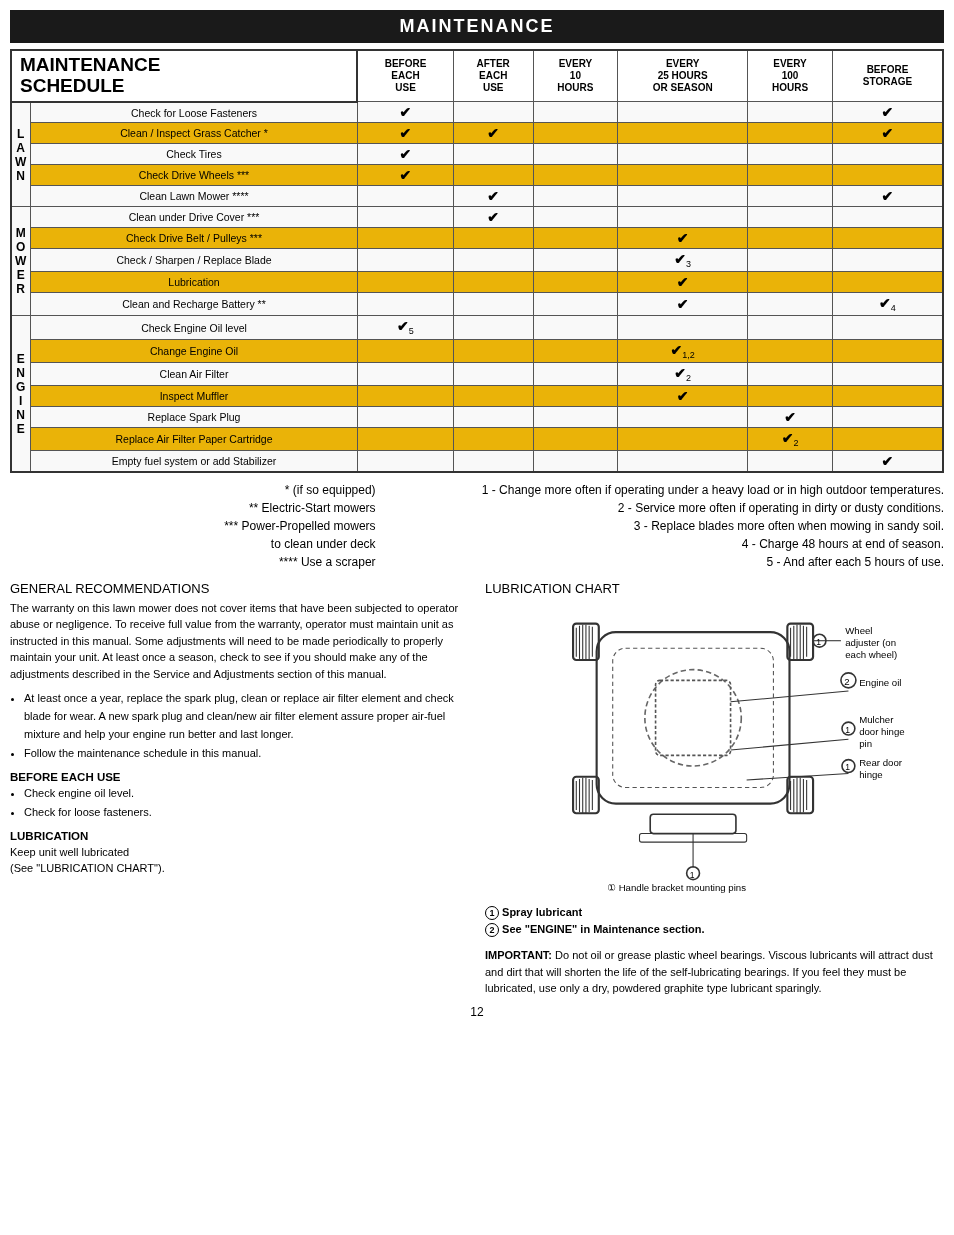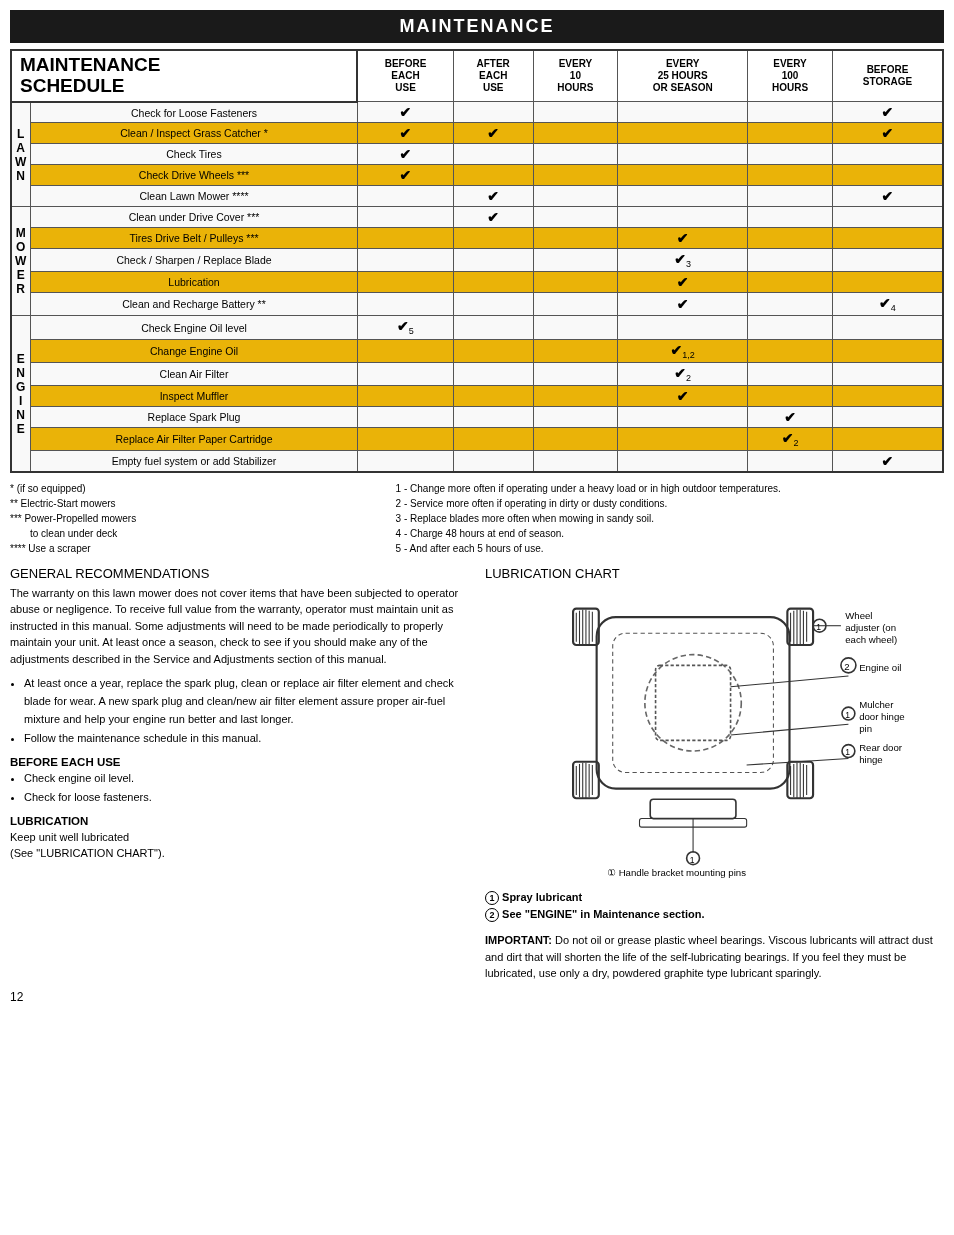--- a/index.html
+++ b/index.html
@@ -66,25 +66,26 @@
     .task-cell {
       text-align: right;
       padding-left: 4px !important;
       white-space: nowrap;
     }
     .row-even { background: #f9f9f9; }
     .row-odd { background: #eab308; }
 
     
     .footnotes {
-      font-size: 10px;
+      font-size: 12px;
       line-height: 1.5;
       margin-bottom: 10px;
       display: flex;
       gap: 20px;
+      text-align: right;
     }
     .footnotes-left { flex: 1; }
     .footnotes-right { flex: 1.5; }
 
     
     .bottom-section {
       display: flex;
       gap: 16px;
       margin-top: 4px;
     }
@@ -119,20 +120,21 @@
       position: relative;
       width: 100%;
       height: 300px;
     }
     .lub-diagram svg {
       width: 100%;
       height: 100%;
     }
 
     .page-number {
+      text-align: center;
       font-size: 12px;
       margin-top: 8px;
     }
 
     .important-section {
       font-size: 11px;
       line-height: 1.5;
       margin-top: 8px;
     }
     .important-section strong { font-weight: bold; }
@@ -236,21 +238,21 @@
         </td>
         <td class="task-cell">Clean under Drive Cover ***</td>
         <td></td>
         <td><span style="font-size:14px;font-weight:bold;">✔</span></td>
         <td></td>
         <td></td>
         <td></td>
         <td></td>
       </tr>
       <tr class="row-odd">
-        <td class="task-cell">Tires Drive Belt / Pulleys ***</td>
+        <td class="task-cell">Check Drive Belt / Pulleys ***</td>
         <td></td>
         <td></td>
         <td></td>
         <td><span style="font-size:14px;font-weight:bold;">✔</span></td>
         <td></td>
         <td></td>
       </tr>
       <tr class="row-even">
         <td class="task-cell">Check / Sharpen / Replace Blade</td>
         <td></td>

